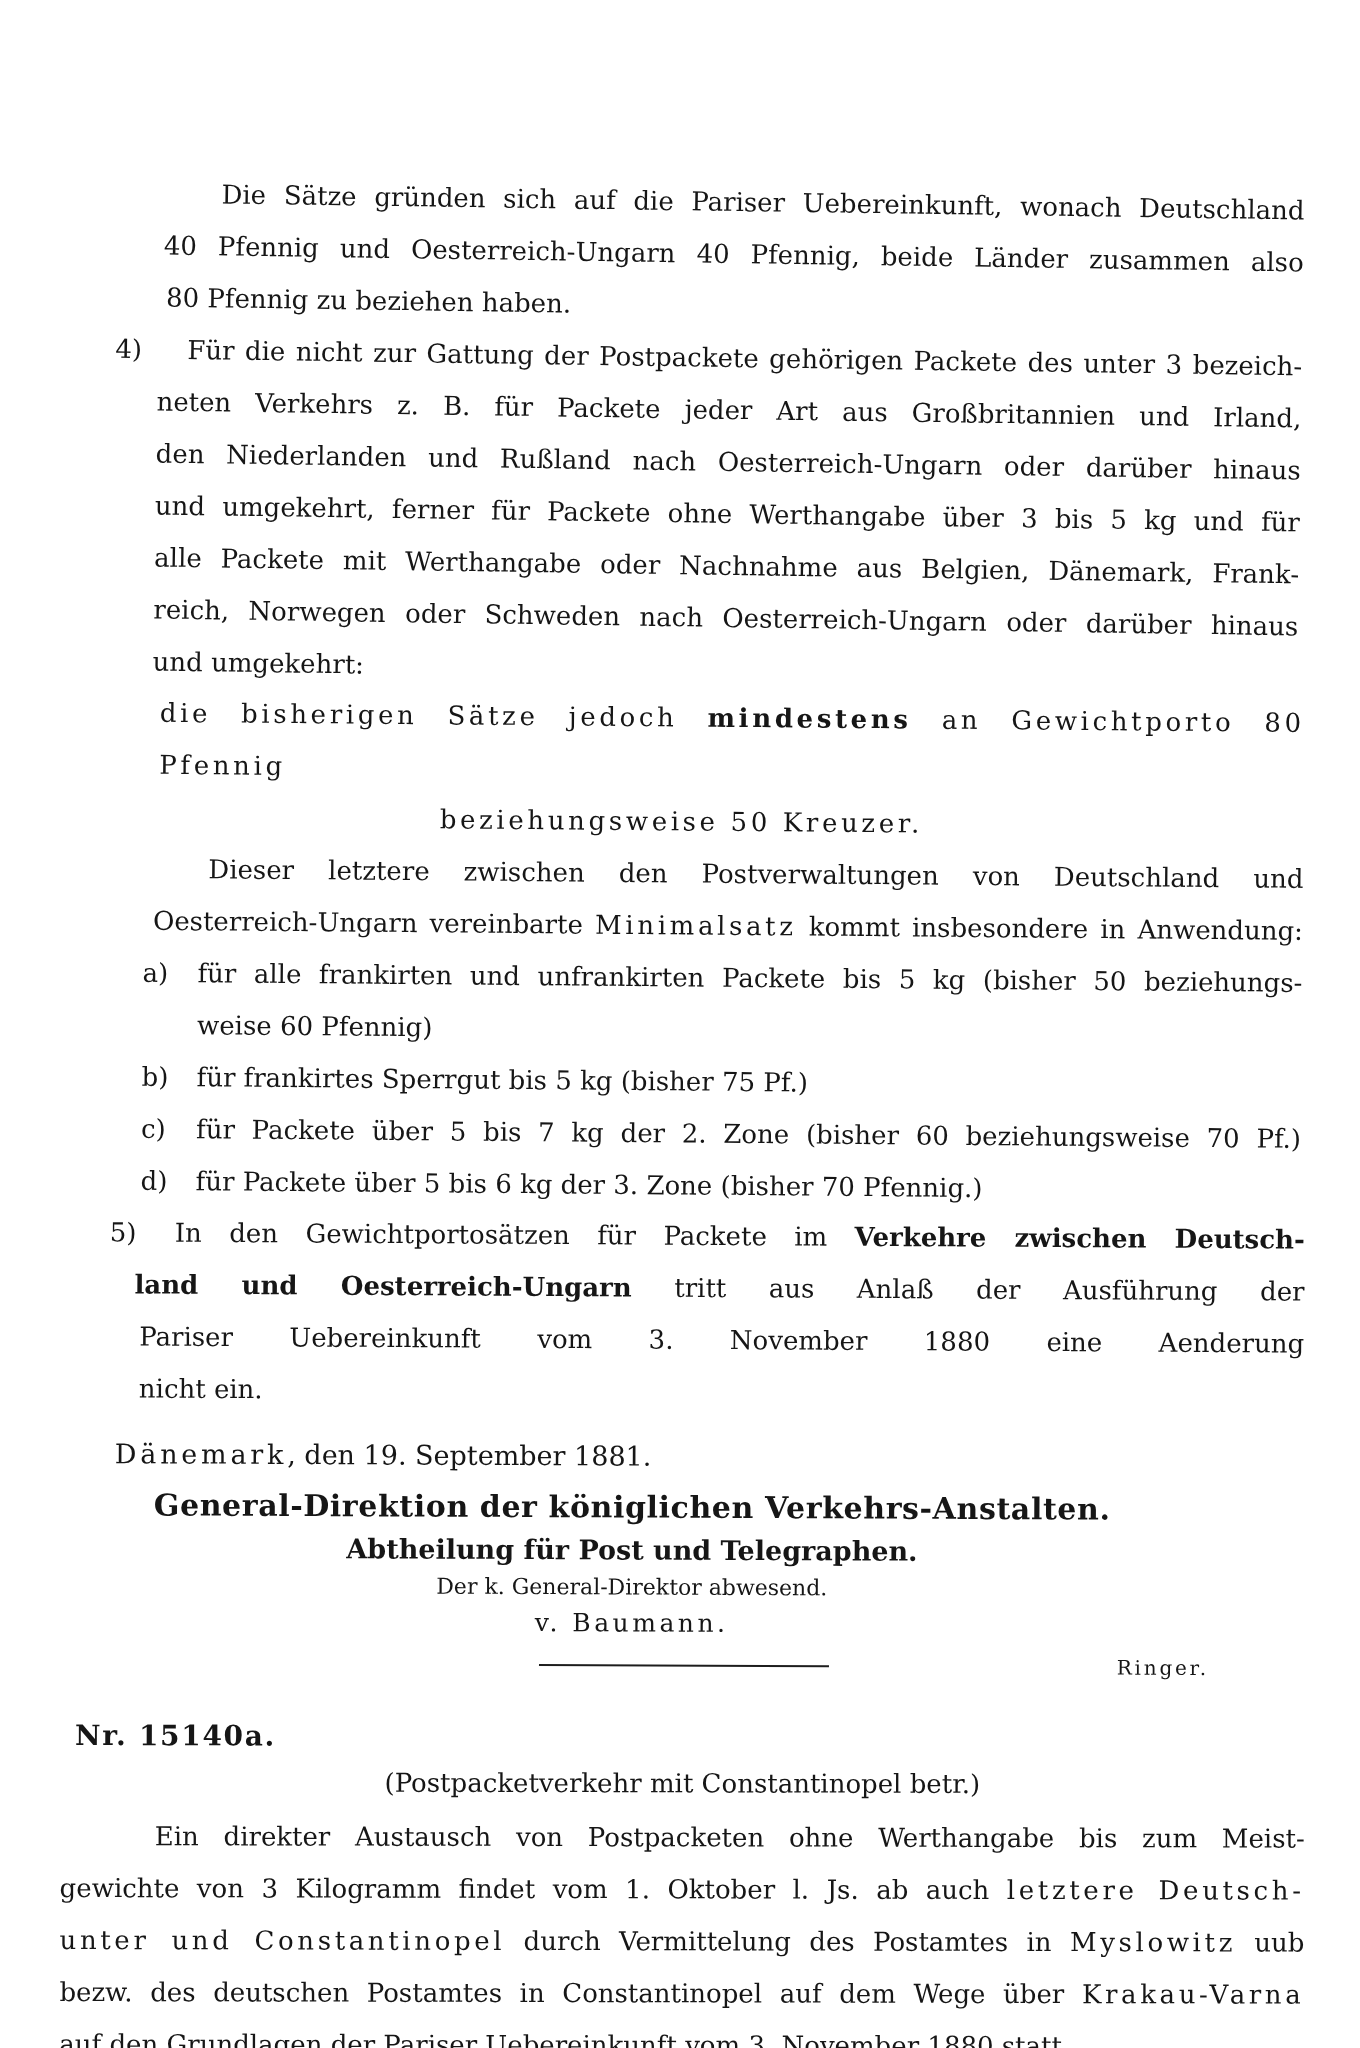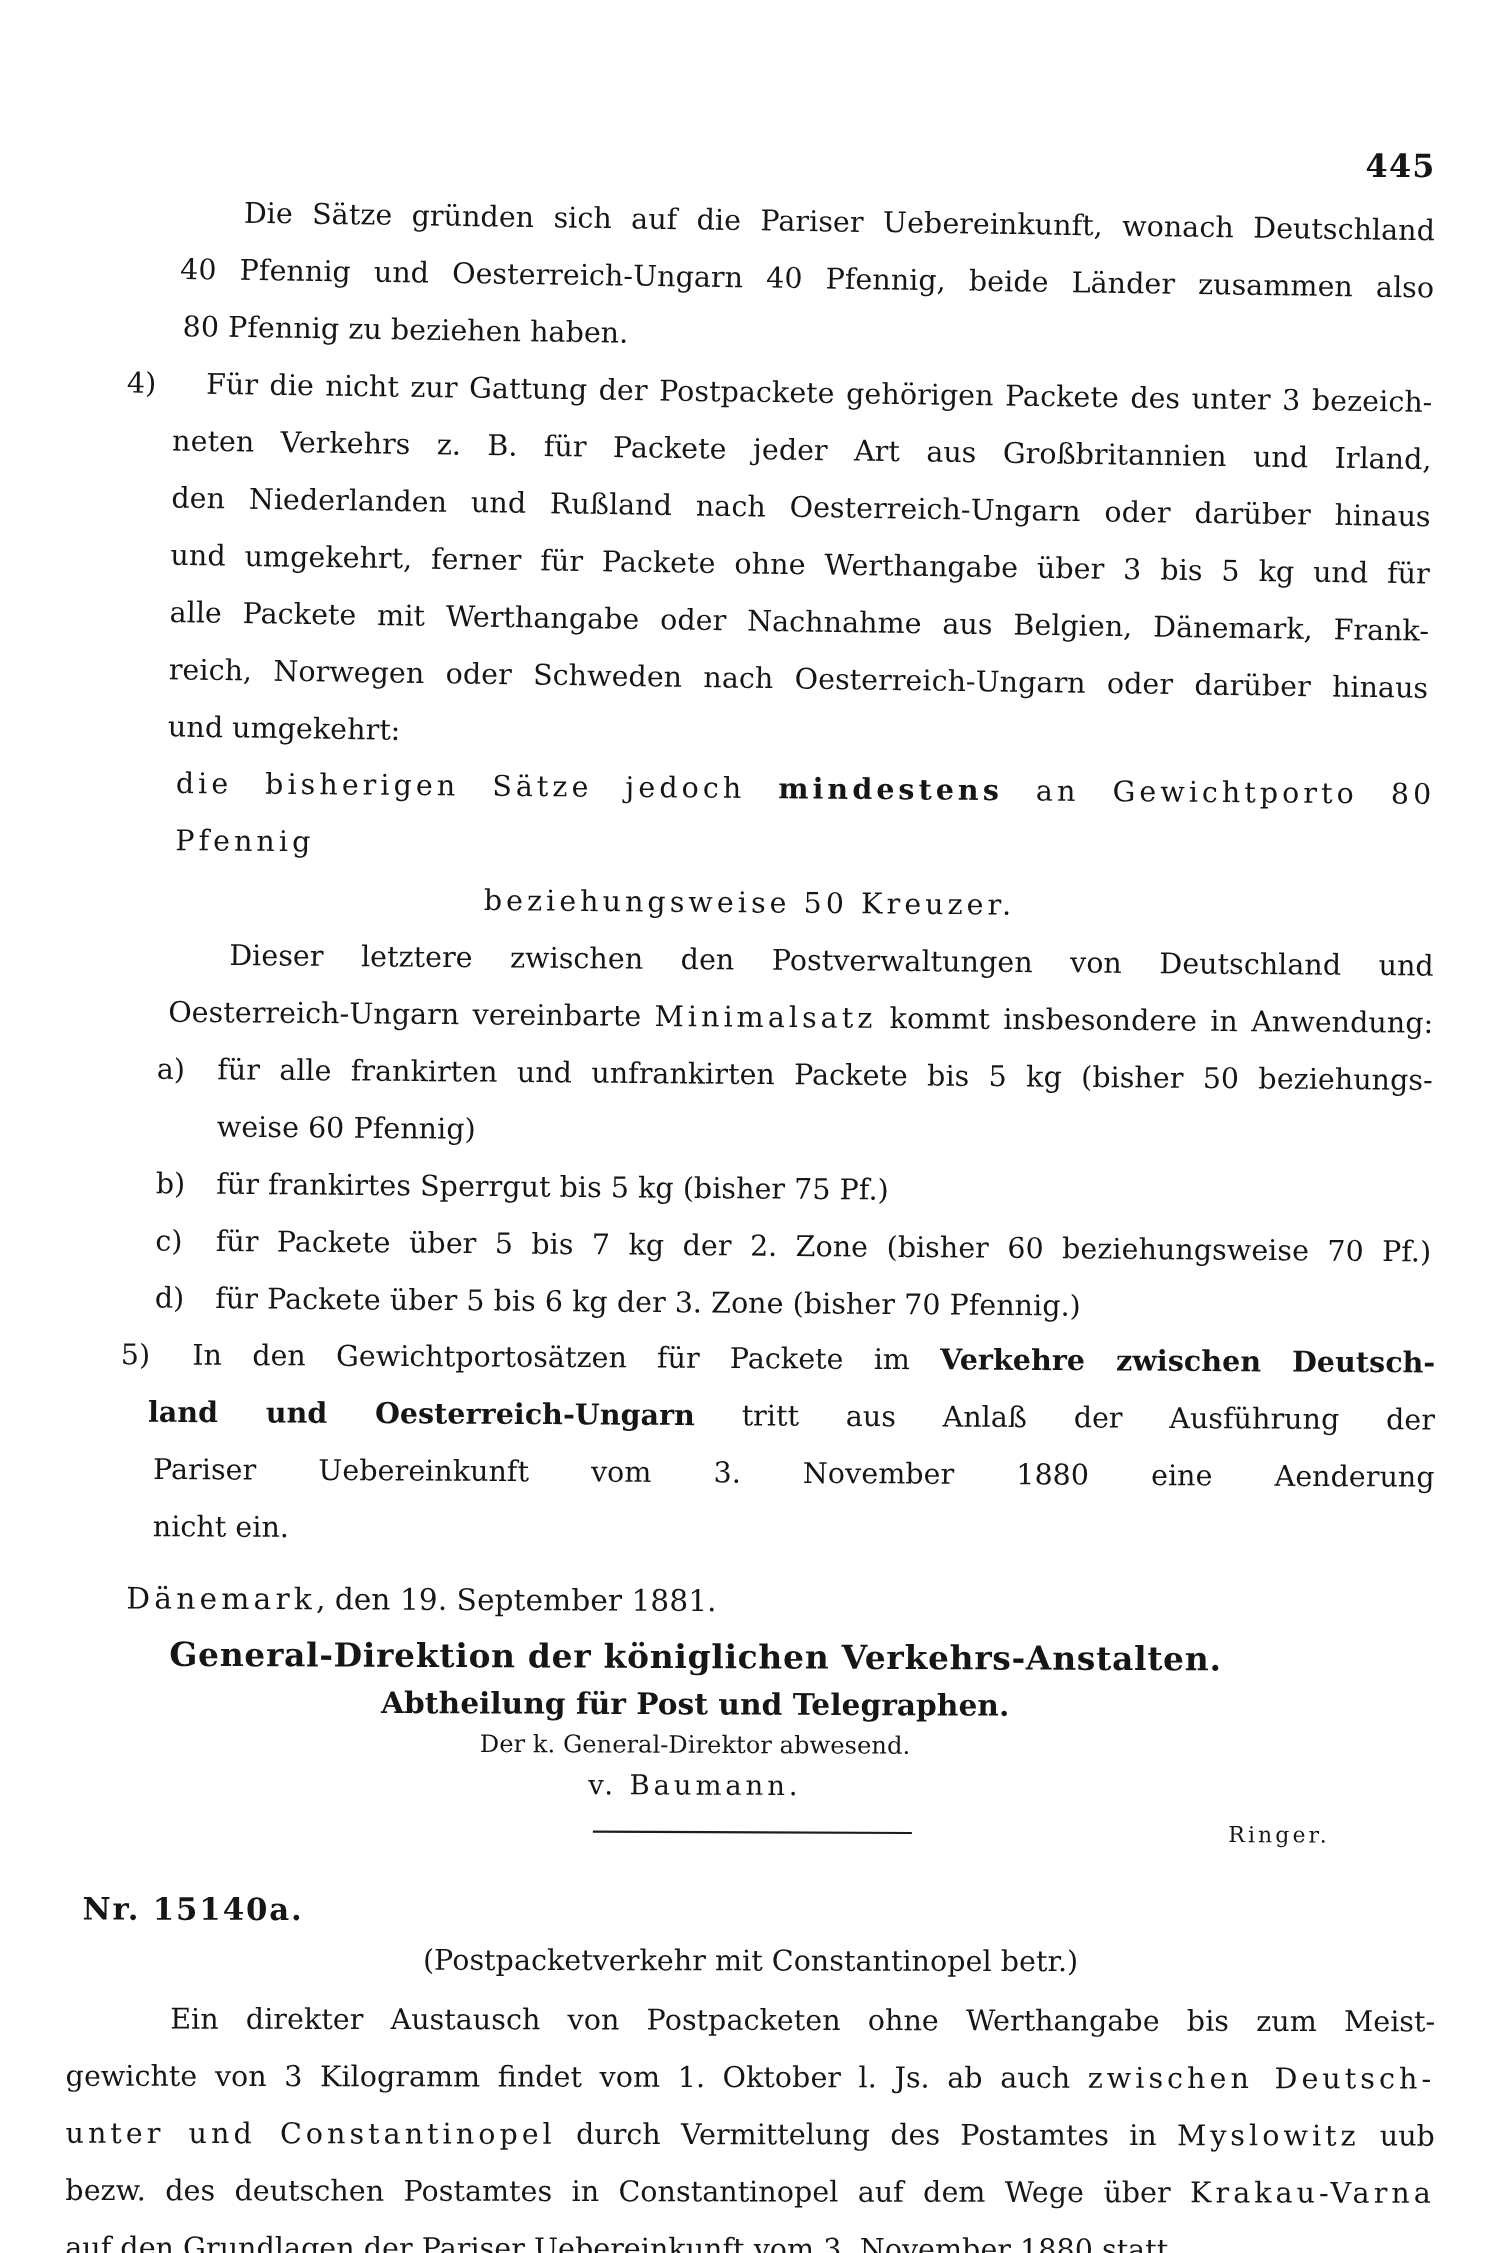--- a/index.html
+++ b/index.html
@@ -42,21 +42,20 @@
   .nr{margin-top:28px;padding-left:15px;font-size:28px;line-height:48px;
     font-weight:bold;letter-spacing:.06em}
   .subject{text-align:center;font-size:26px;line-height:44px}
   .para1{margin-top:6px}
 </style>
 </head>
 <body>
 
 <div class="content">
 
-  <div class="pagenum">445</div>
 
   <section class="g1">
     <div class="ln j pl162">Die Sätze gründen sich auf die Pariser Uebereinkunft, wonach Deutschland</div>
     <div class="ln j pl105">40 Pfennig und Oesterreich-Ungarn 40 Pfennig, beide Länder zusammen also</div>
     <div class="ln pl108">80 Pfennig zu beziehen haben.</div>
 
     <div class="item">
       <span class="marker m4">4)</span>
       <div class="ln j pl130">Für die nicht zur Gattung der Postpackete gehörigen Packete des unter 3 bezeich-</div>
       <div class="ln j pl100">neten Verkehrs z. B. für Packete jeder Art aus Großbritannien und Irland,</div>
@@ -127,21 +126,21 @@
       <span class="ringer sp">Ringer.</span>
     </div>
   </section>
 
   <section class="g5">
     <div class="nr">Nr. 15140a.</div>
     <div class="subject">(Postpacketverkehr mit Constantinopel betr.)</div>
     <div class="para1">
       <div class="ln j pl95">Ein direkter Austausch von Postpacketen ohne Werthangabe bis zum Meist-</div>
       <div class="ln j pl0">
-        <span>gewichte von 3 Kilogramm findet vom 1. Oktober l. Js. ab auch </span><span class="sp">zwischen Deutsch-</span>
+        <span>gewichte von 3 Kilogramm findet vom 1. Oktober l. Js. ab auch </span><span class="sp">letztere Deutsch-</span>
       </div>
       <div class="ln j pl0">
         <span class="sp">unter und Constantinopel</span><span> durch Vermittelung des Postamtes in </span><span class="sp">Myslowitz</span><span> uub</span>
       </div>
       <div class="ln j pl0">
         <span>bezw. des deutschen Postamtes in Constantinopel auf dem Wege über </span><span class="sp">Krakau-Varna</span>
       </div>
       <div class="ln pl0">auf den Grundlagen der Pariser Uebereinkunft vom 3. November 1880 statt.</div>
     </div>
   </section>

